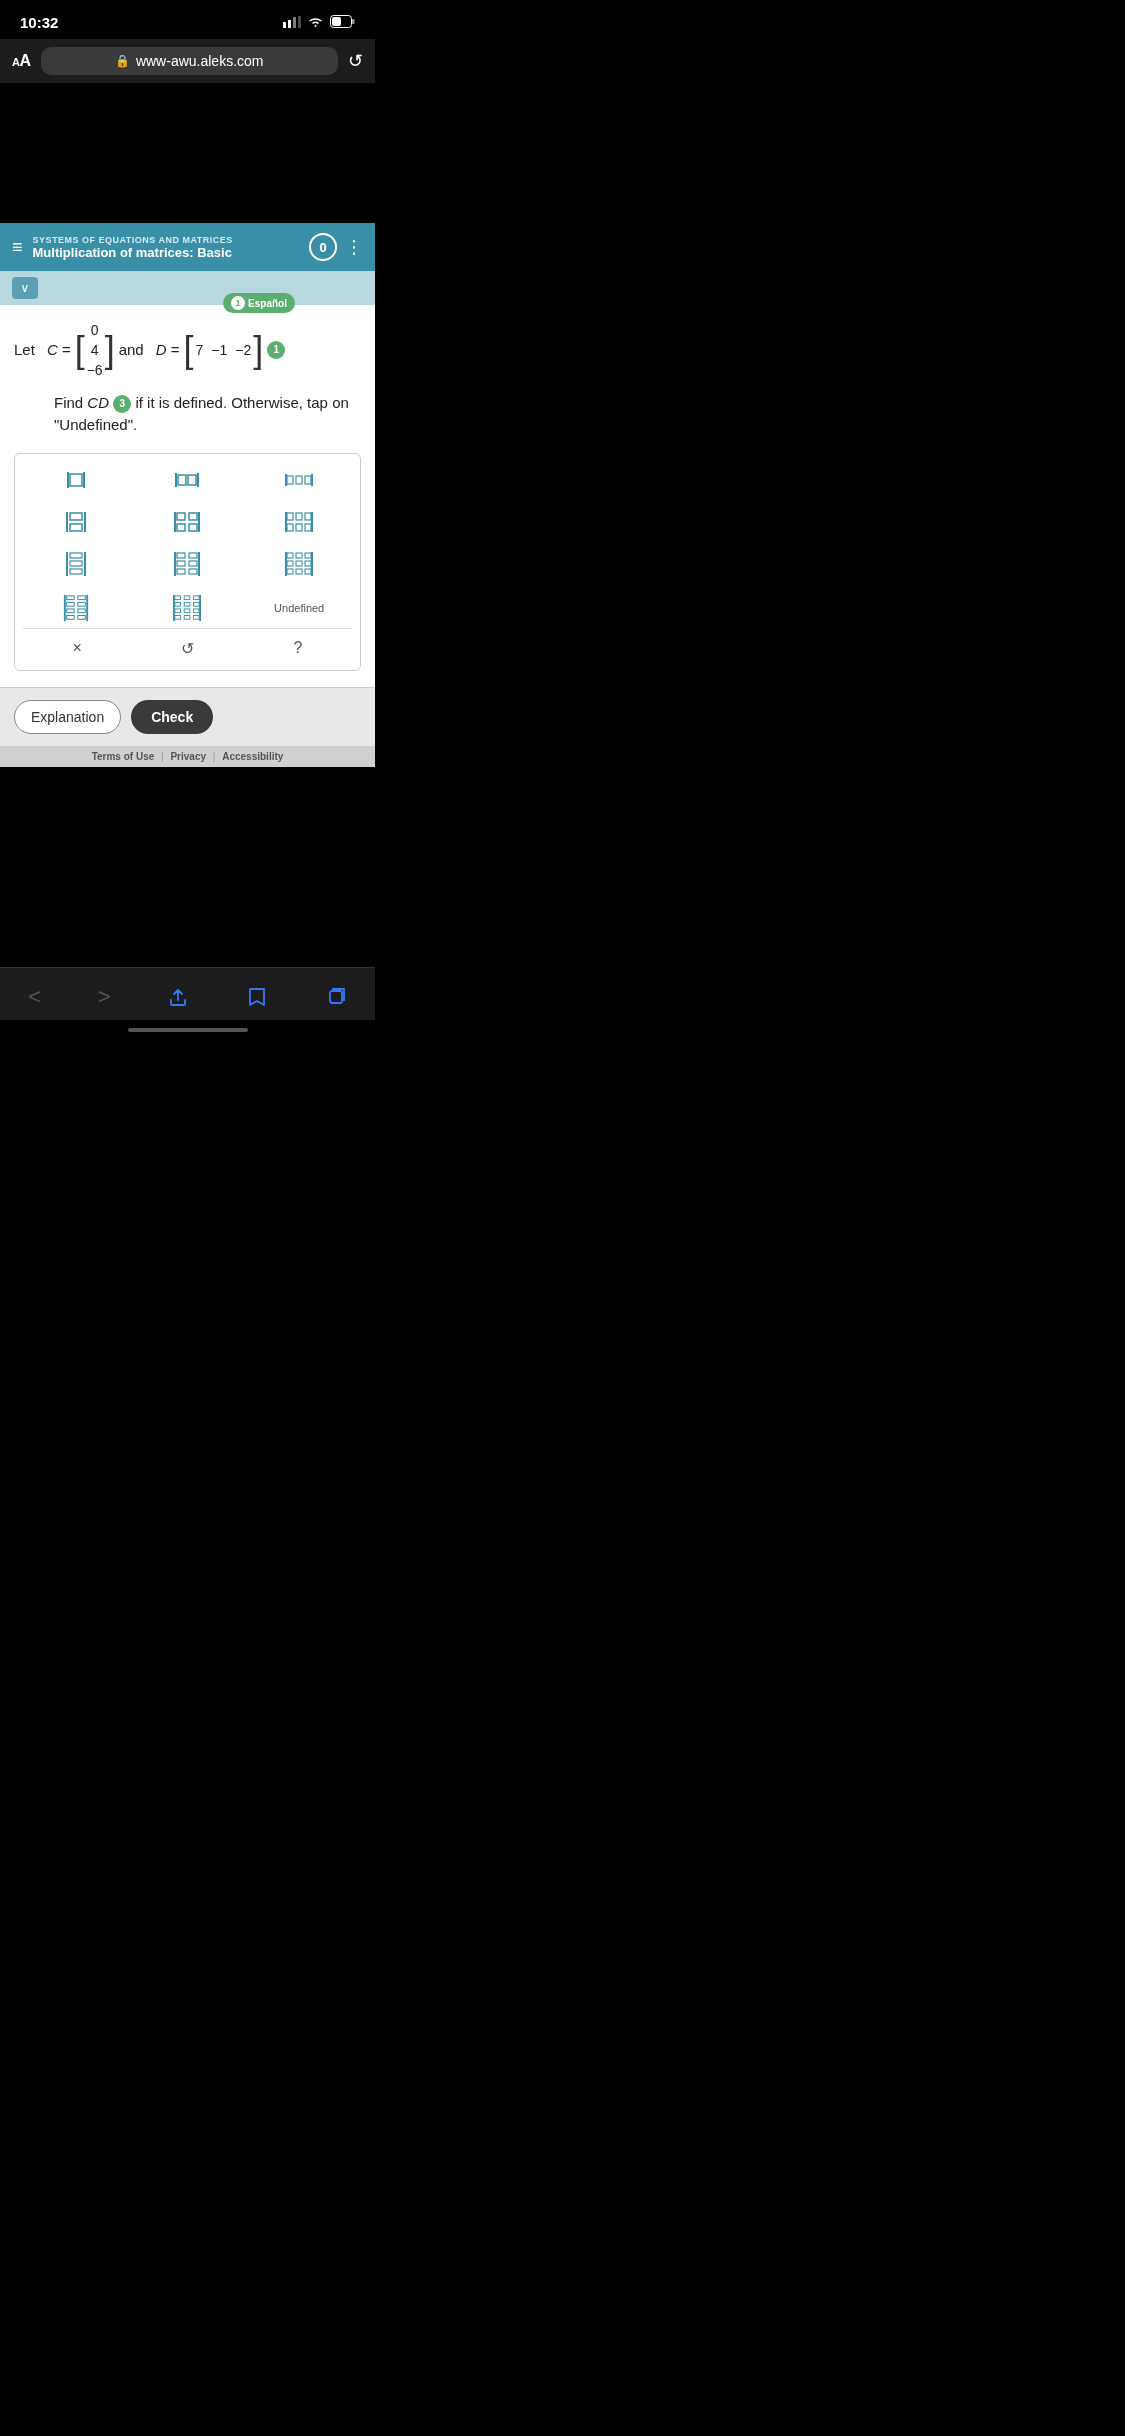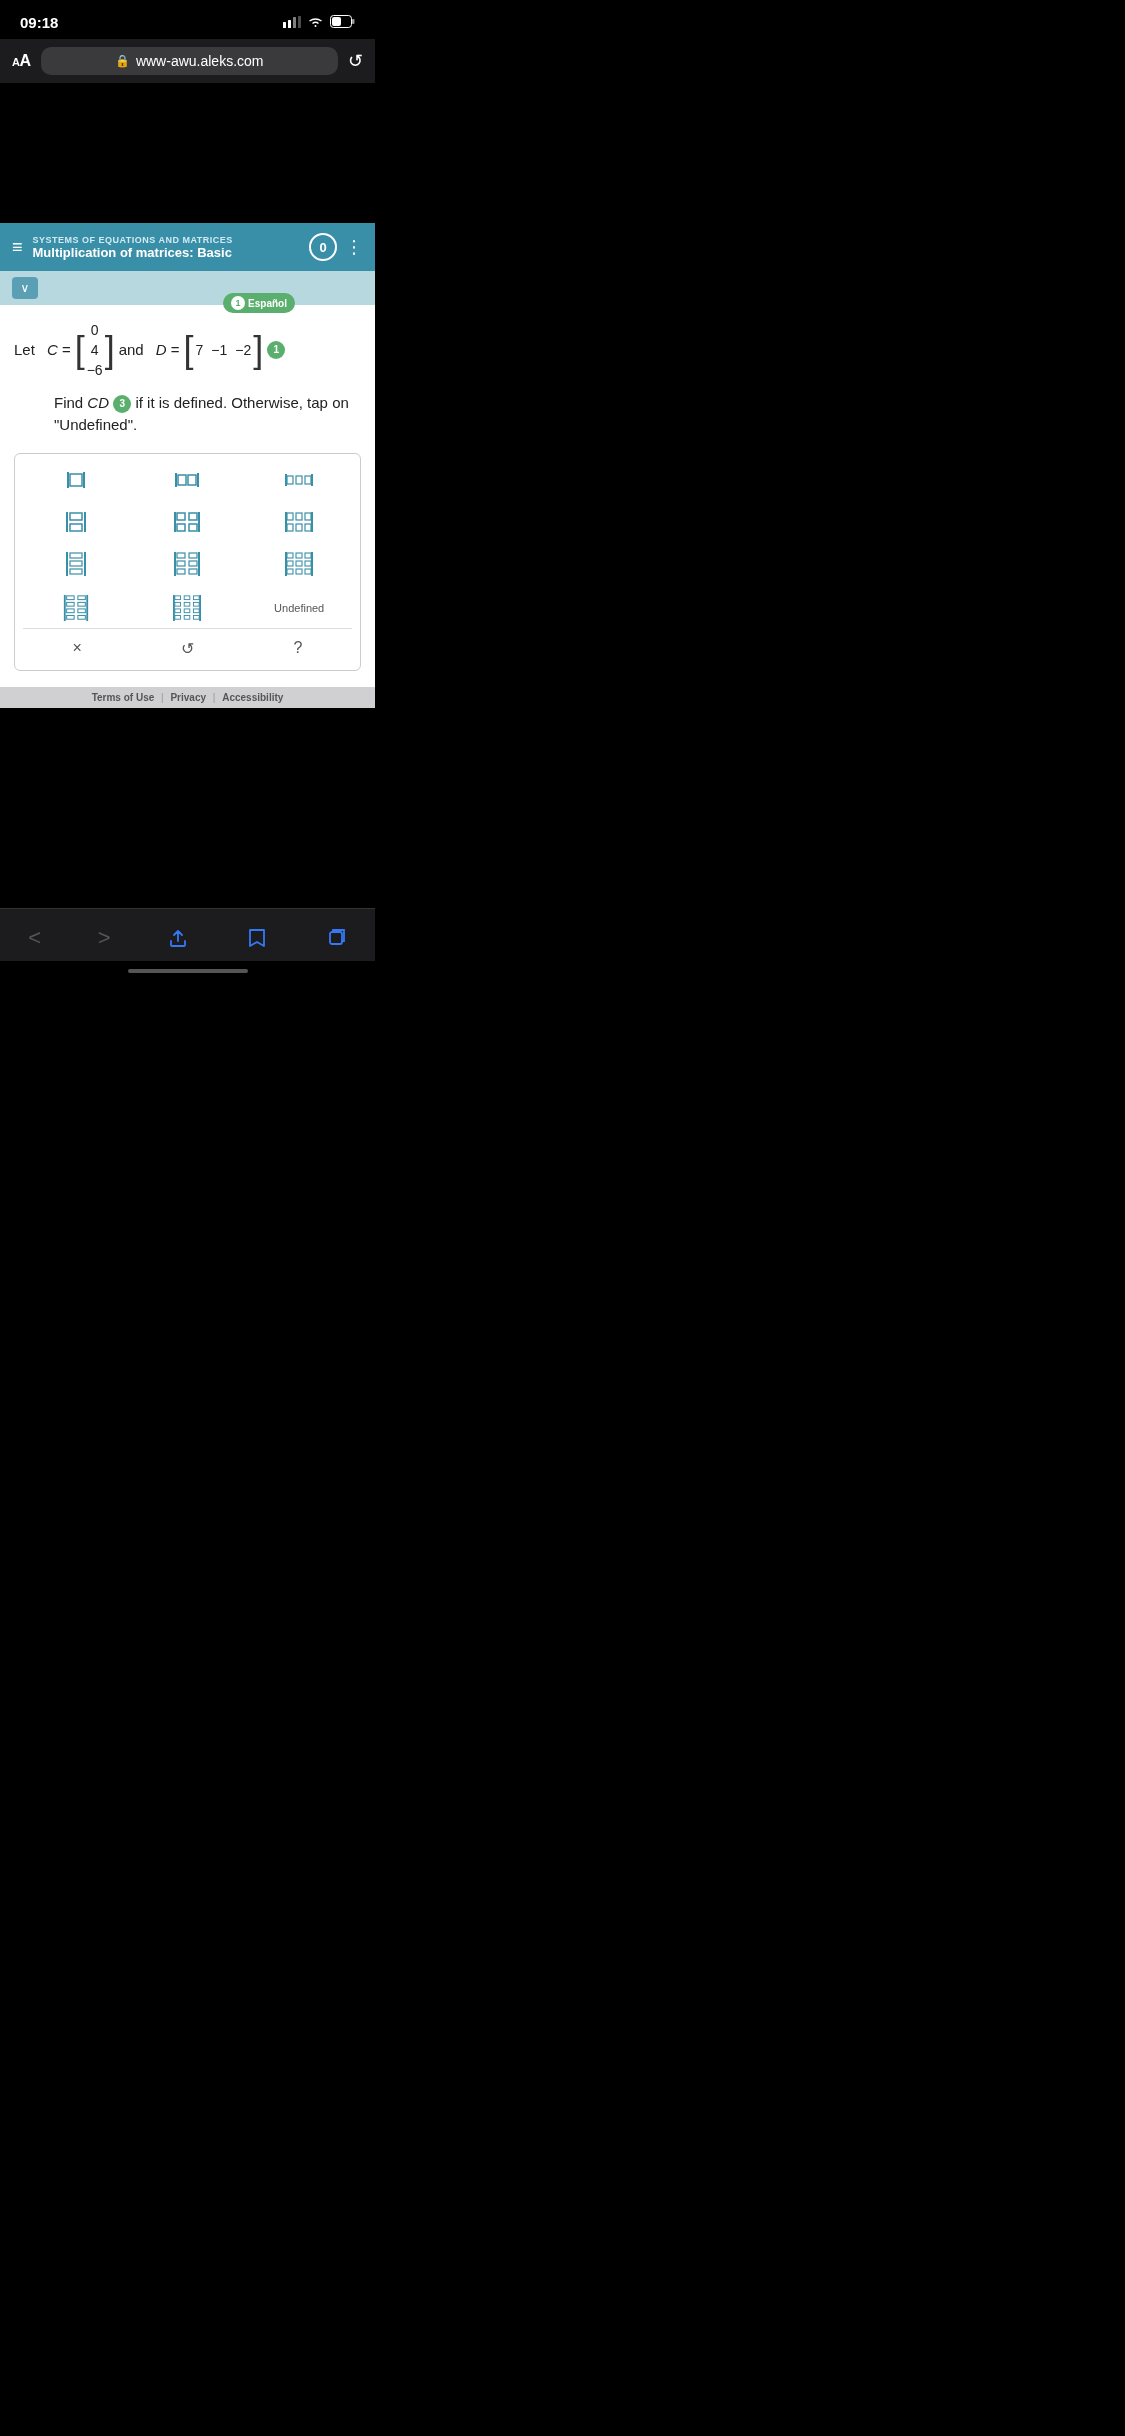--- a/index.html
+++ b/index.html
@@ -417,21 +417,21 @@
       width: 120px;
       height: 4px;
       background: #555;
       border-radius: 2px;
     }
   </style>
 </head>
 <body>
 
 <div class="status-bar">
-  <span>09:18</span>
+  <span>10:32</span>
   <div class="status-icons">
     <span>
       <svg width="18" height="12" viewBox="0 0 18 12" fill="#fff">
         <rect x="0" y="6" width="3" height="6" rx="0.5"></rect>
         <rect x="5" y="4" width="3" height="8" rx="0.5"></rect>
         <rect x="10" y="1" width="3" height="11" rx="0.5" opacity="0.5"></rect>
         <rect x="15" y="0" width="3" height="12" rx="0.5" opacity="0.3"></rect>
       </svg>
     </span>
     <span>
@@ -676,20 +676,24 @@
 
         <div class="picker-actions">
           <button class="picker-action-btn">×</button>
           <button class="picker-action-btn">↺</button>
           <button class="picker-action-btn">?</button>
         </div>
       </div>
     </div>
   </div>
 
+  <div class="bottom-bar">
+    <button class="explanation-btn">Explanation</button>
+    <button class="check-btn">Check</button>
+  </div>
 
   <div class="footer-links">
     <a href="#">Terms of Use</a>
     <span class="footer-divider">|</span>
     <a href="#">Privacy</a>
     <span class="footer-divider">|</span>
     <a href="#">Accessibility</a>
   </div>
 
 </div>

